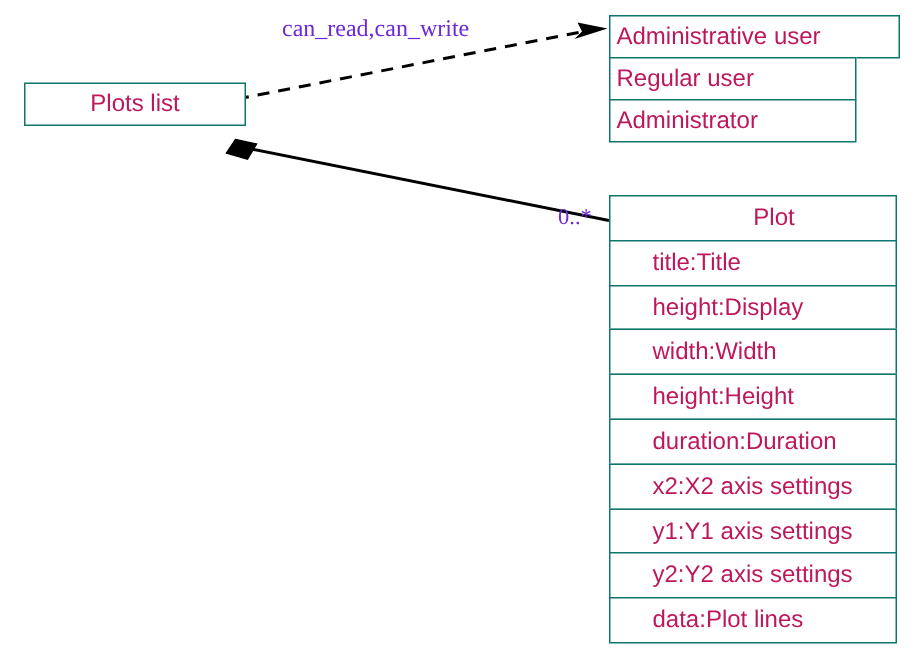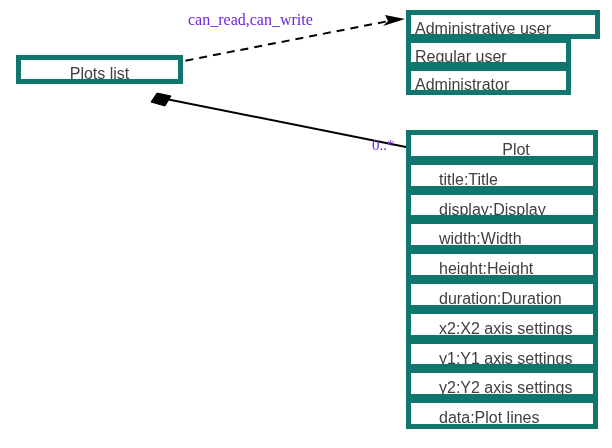--- a/index.html
+++ b/index.html
@@ -16,46 +16,46 @@
     font-family: "Liberation Sans", sans-serif;
   }
 
   
   .uml-box {
     position: absolute;
     box-sizing: border-box;
   }
   .uml-row {
     box-sizing: border-box;
-    border: 5px solid #0f766e;
+    border: 1px solid #0f766e;
     background: #ffffff;
     height: 29px;
     line-height: 27px;
     font-size: 16px;
-    color: #404040;
+    color: #be185d;
     white-space: nowrap;
     overflow: hidden;
     position: relative;
   }
   .uml-row + .uml-row {
     margin-top: -1px;
   }
   .row-center {
     text-align: center;
   }
   .row-left {
     text-align: left;
     padding-left: 4px;
   }
 
   
   #plots-list-box {
     left: 16px;
     top: 55px;
-    width: 167px;
+    width: 148px;
   }
 
   
   #admin-user-box {
     left: 406px;
     top: 10px;
     width: 194px;
   }
   #admin-user-box .narrow-row {
     width: 165px;
@@ -123,21 +123,21 @@
 
   <div class="uml-box" id="admin-user-box">
     <div class="uml-row row-left">Administrative user</div>
     <div class="uml-row row-left narrow-row">Regular user</div>
     <div class="uml-row row-left narrow-row">Administrator</div>
   </div>
 
   <div class="uml-box" id="plot-box">
     <div class="uml-row row-center">Plot</div>
     <div class="uml-row row-left">title:Title</div>
-    <div class="uml-row row-left">display:Display</div>
+    <div class="uml-row row-left">height:Display</div>
     <div class="uml-row row-left">width:Width</div>
     <div class="uml-row row-left">height:Height</div>
     <div class="uml-row row-left">duration:Duration</div>
     <div class="uml-row row-left">x2:X2 axis settings</div>
     <div class="uml-row row-left">y1:Y1 axis settings</div>
     <div class="uml-row row-left">y2:Y2 axis settings</div>
     <div class="uml-row row-left">data:Plot lines</div>
   </div>
 
   <div class="edge-label" id="dependency-label">can_read,can_write</div>

